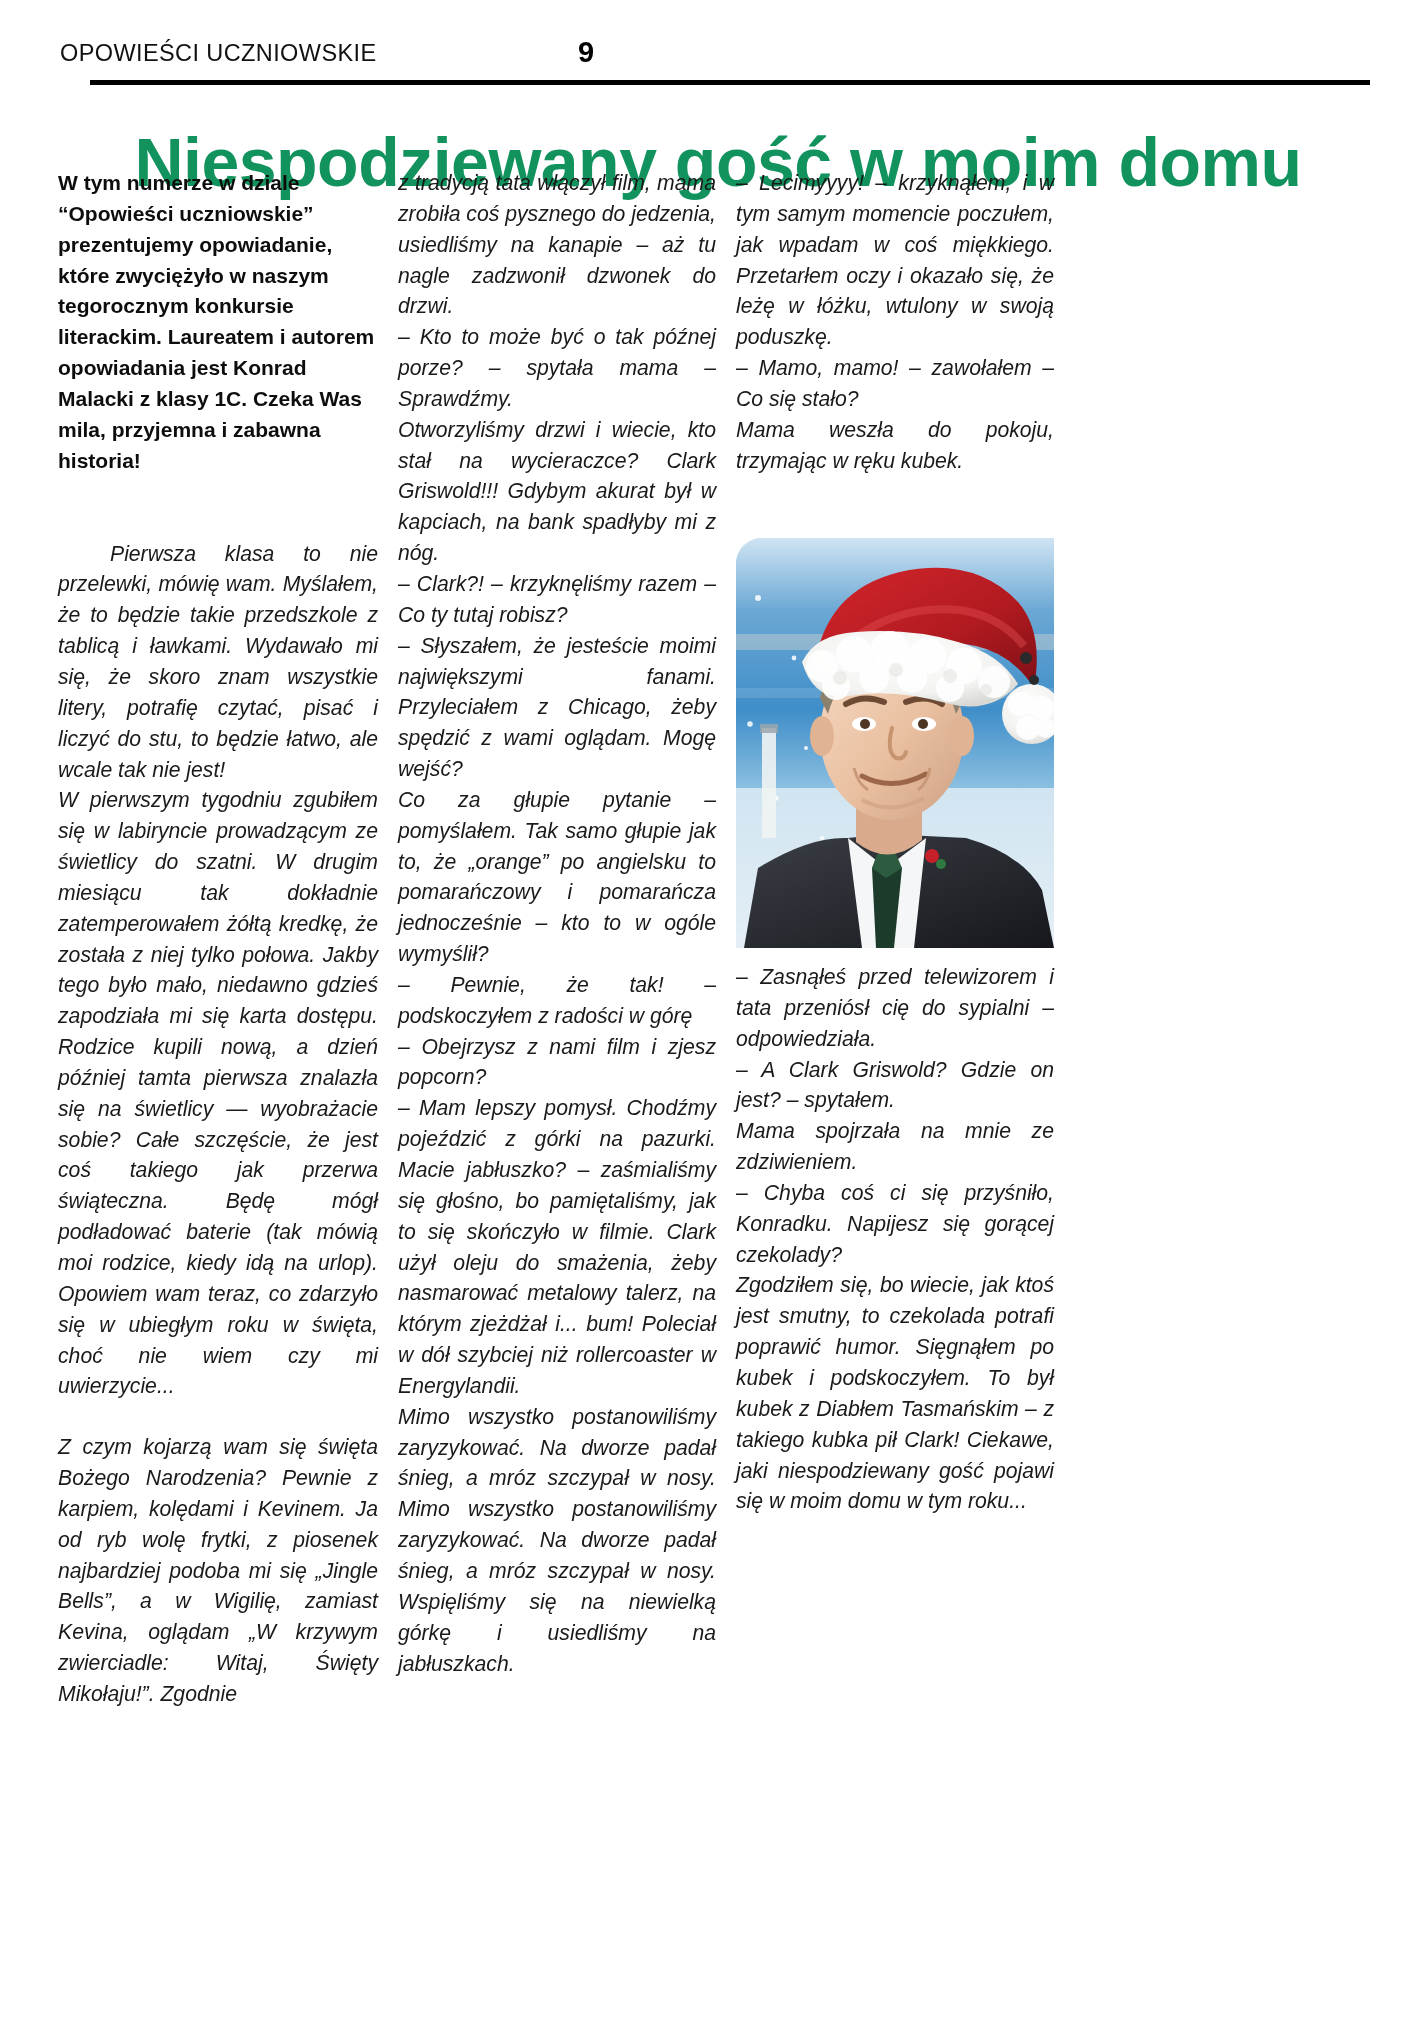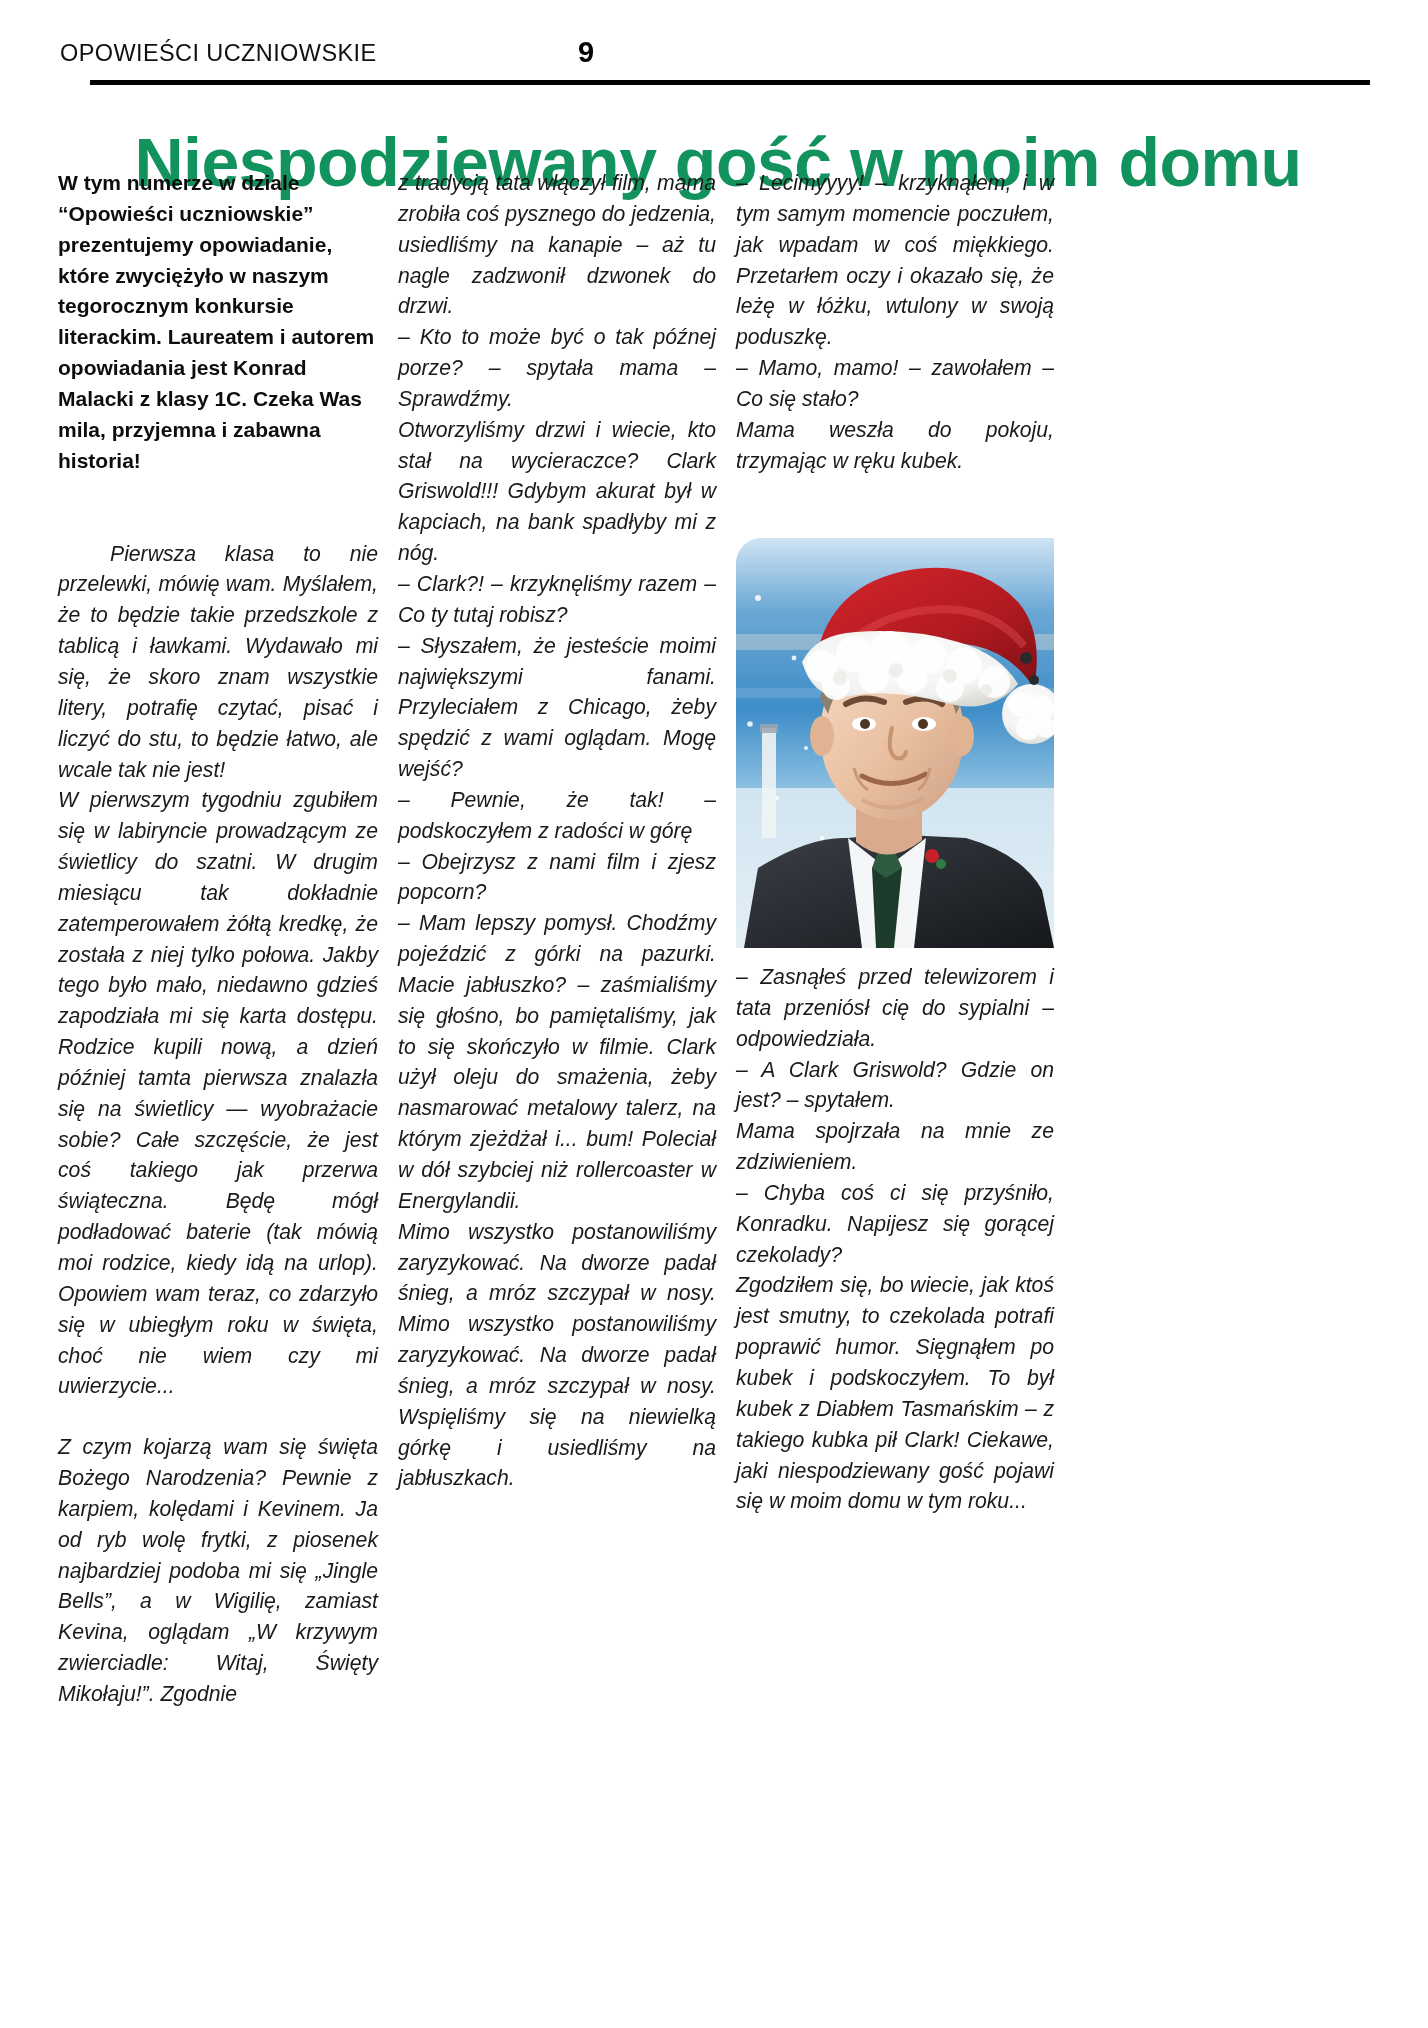--- a/index.html
+++ b/index.html
@@ -156,20 +156,21 @@
     <div class="gap-sm"></div>
     <p class="body-p">Z czym kojarzą wam się święta Bożego Narodzenia? Pewnie z karpiem, kolędami i Kevinem. Ja od ryb wolę frytki, z piosenek najbardziej podoba mi się „Jingle Bells”, a w Wigilię, zamiast Kevina, oglądam „W krzywym zwierciadle: Witaj, Święty Mikołaju!”. Zgodnie</p>
   </div>
 
   <div class="col col-2">
     <p class="body-p">z tradycją tata włączył film, mama zrobiła coś pysznego do jedzenia, usiedliśmy na kanapie – aż tu nagle zadzwonił dzwonek do drzwi.</p>
     <p class="body-p">– Kto to może być o tak późnej porze? – spytała mama – Sprawdźmy.</p>
     <p class="body-p">Otworzyliśmy drzwi i wiecie, kto stał na wycieraczce? Clark Griswold!!! Gdybym akurat był w kapciach, na bank spadłyby mi z nóg.</p>
     <p class="body-p">– Clark?! – krzyknęliśmy razem – Co ty tutaj robisz?</p>
     <p class="body-p">– Słyszałem, że jesteście moimi największymi fanami. Przyleciałem z Chicago, żeby spędzić z wami oglądam. Mogę wejść?</p>
+    <p class="body-p">Co za głupie pytanie – pomyślałem. Tak samo głupie jak to, że „orange” po angielsku to pomarańczowy i pomarańcza jednocześnie – kto to w ogóle wymyślił?</p>
     <p class="body-p">– Pewnie, że tak! – podskoczyłem z radości w górę</p>
     <p class="body-p">– Obejrzysz z nami film i zjesz popcorn?</p>
     <p class="body-p">– Mam lepszy pomysł. Chodźmy pojeździć z górki na pazurki. Macie jabłuszko? – zaśmialiśmy się głośno, bo pamiętaliśmy, jak to się skończyło w filmie. Clark użył oleju do smażenia, żeby nasmarować metalowy talerz, na którym zjeżdżał i... bum! Poleciał w dół szybciej niż rollercoaster w Energylandii.</p>
     <p class="body-p">Mimo wszystko postanowiliśmy zaryzykować. Na dworze padał śnieg, a mróz szczypał w nosy. Mimo wszystko postanowiliśmy zaryzykować. Na dworze padał śnieg, a mróz szczypał w nosy. Wspięliśmy się na niewielką górkę i usiedliśmy na jabłuszkach.</p>
   </div>
 
   <div class="col col-3">
     <p class="body-p">– Lecimyyyy! – krzyknąłem, i w tym samym momencie poczułem, jak wpadam w coś miękkiego. Przetarłem oczy i okazało się, że leżę w łóżku, wtulony w swoją poduszkę.</p>
     <p class="body-p">– Mamo, mamo! – zawołałem – Co się stało?</p>
     <p class="body-p">Mama weszła do pokoju, trzymając w ręku kubek.</p>

